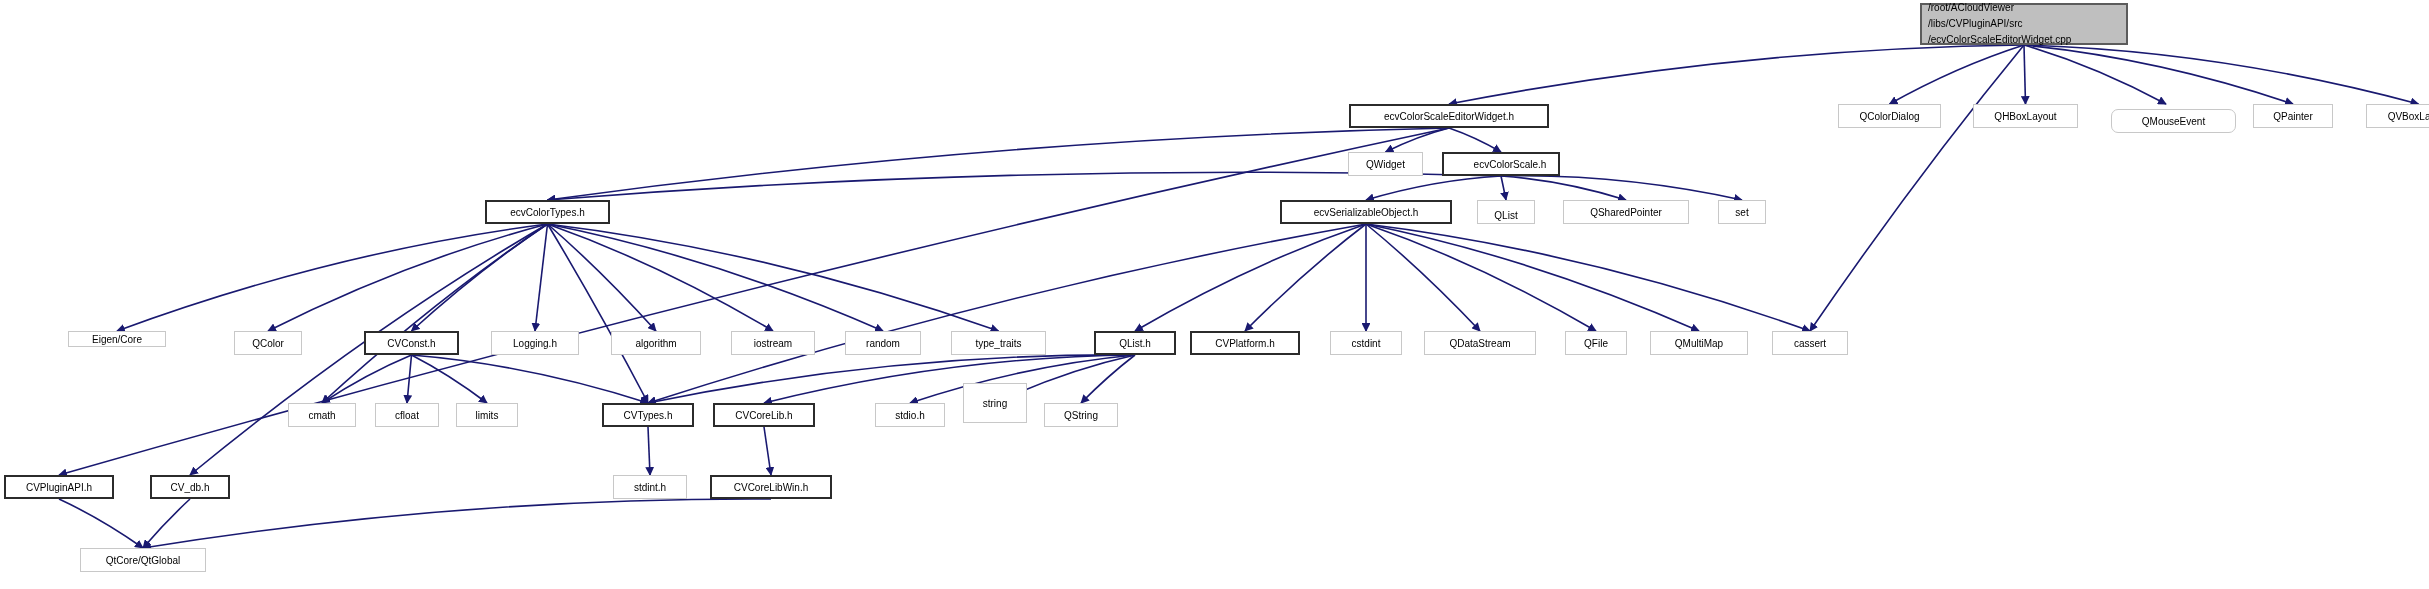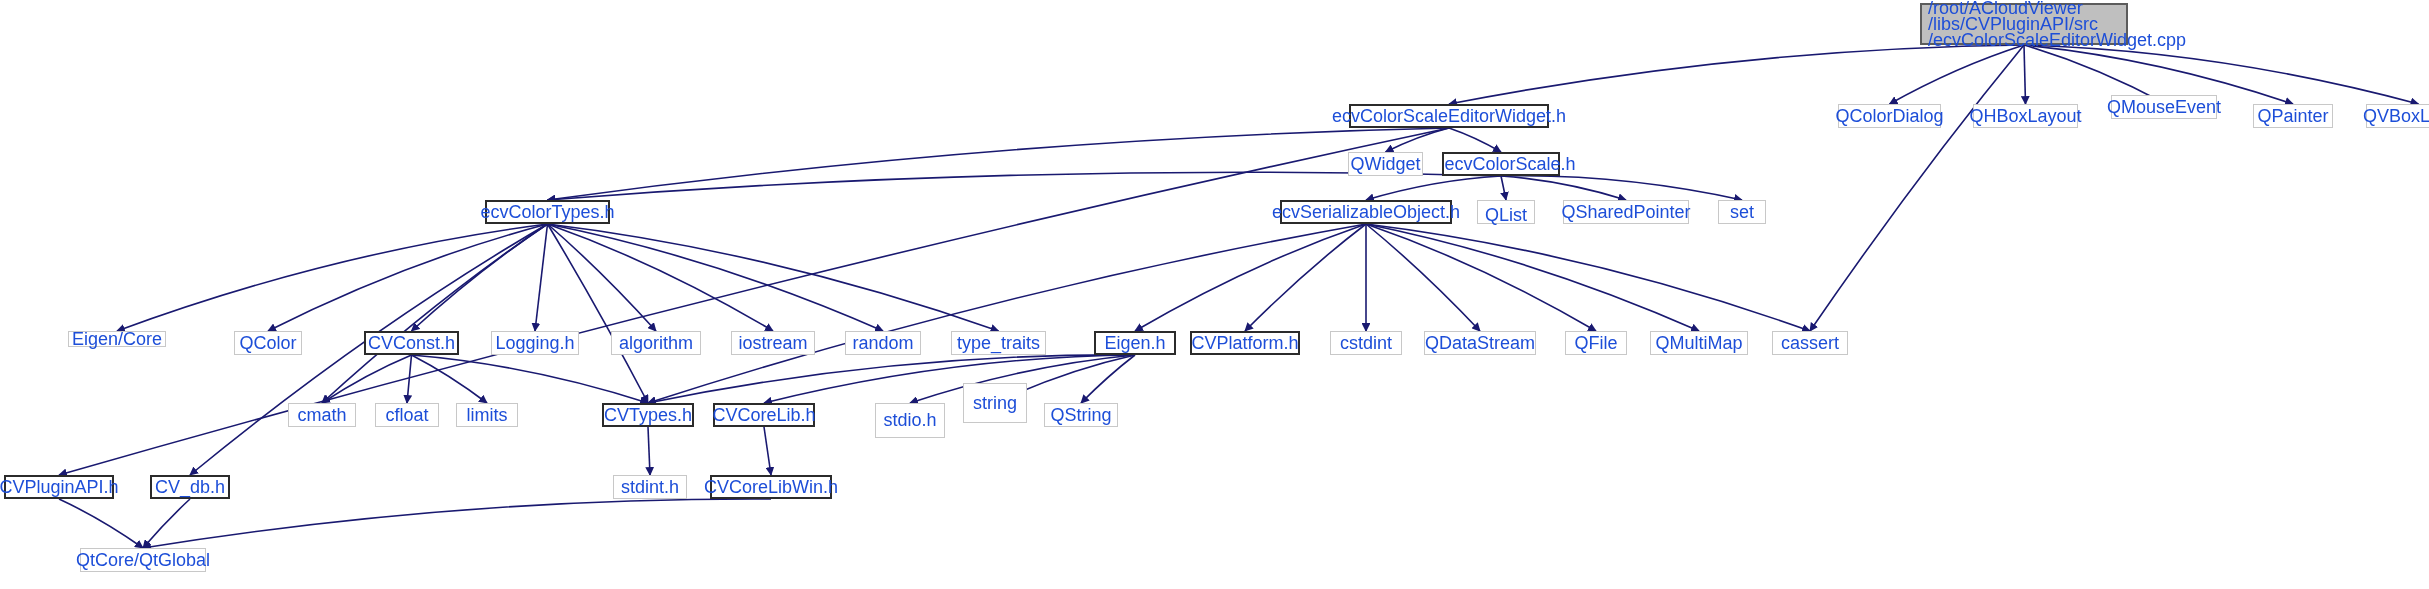--- a/index.html
+++ b/index.html
@@ -25,22 +25,22 @@
   }
   .node {
     position: absolute;
     box-sizing: border-box;
     display: flex;
     flex-direction: column;
     align-items: center;
     justify-content: center;
     background: #ffffff;
     border: 1px solid #c8c8c8;
-    color: #1d4ed8;
-    font-size: 18px;
+    color: #000000;
+    font-size: 10px;
     line-height: 15px;
     white-space: pre;
     text-align: center;
     z-index: 2;
   }
   .node.strong {
     border: 2px solid #2b2b2b;
   }
   .node.root {
     background: #bfbfbf;
@@ -117,51 +117,51 @@
         <path d="M 771 499 Q 457 497.5 143 548" marker-end="url(#arrow)"></path>
       </g>
   </svg>
   <div id="node-layer">
       <div class="node root" style="left: 1920px; top: 3px; width: 208px; height: 42px;"><span class="lbl">/root/ACloudViewer
 /libs/CVPluginAPI/src
 /ecvColorScaleEditorWidget.cpp</span></div>
       <div class="node strong" style="left: 1349px; top: 104px; width: 200px; height: 24px;"><span class="lbl">ecvColorScaleEditorWidget.h</span></div>
       <div class="node" style="left: 1838px; top: 104px; width: 103px; height: 24px;"><span class="lbl">QColorDialog</span></div>
       <div class="node" style="left: 1973px; top: 104px; width: 105px; height: 24px;"><span class="lbl">QHBoxLayout</span></div>
-      <div class="node" style="left: 2111px; top: 95px; width: 106px; height: 24px;"><span class="lbl">QMouseEvent</span></div>
+      <div class="node" style="left: 2111px; top: 109px; width: 125px; height: 24px; border-radius: 7px;"><span class="lbl">QMouseEvent</span></div>
       <div class="node" style="left: 2253px; top: 104px; width: 80px; height: 24px;"><span class="lbl">QPainter</span></div>
       <div class="node" style="left: 2366px; top: 104px; width: 105px; height: 24px;"><span class="lbl">QVBoxLayout</span></div>
       <div class="node" style="left: 1348px; top: 152px; width: 75px; height: 24px;"><span class="lbl">QWidget</span></div>
       <div class="node strong" style="left: 1442px; top: 152px; width: 118px; height: 24px; padding-left: 18px;"><span class="lbl">ecvColorScale.h</span></div>
       <div class="node strong" style="left: 485px; top: 200px; width: 125px; height: 24px;"><span class="lbl">ecvColorTypes.h</span></div>
       <div class="node strong" style="left: 1280px; top: 200px; width: 172px; height: 24px;"><span class="lbl">ecvSerializableObject.h</span></div>
       <div class="node" style="left: 1477px; top: 200px; width: 58px; height: 24px; justify-content: flex-end;"><span class="lbl">QList</span></div>
       <div class="node" style="left: 1563px; top: 200px; width: 126px; height: 24px;"><span class="lbl">QSharedPointer</span></div>
       <div class="node" style="left: 1718px; top: 200px; width: 48px; height: 24px;"><span class="lbl">set</span></div>
       <div class="node" style="left: 68px; top: 331px; width: 98px; height: 16px;"><span class="lbl">Eigen/Core</span></div>
       <div class="node" style="left: 234px; top: 331px; width: 68px; height: 24px;"><span class="lbl">QColor</span></div>
       <div class="node strong" style="left: 364px; top: 331px; width: 95px; height: 24px;"><span class="lbl">CVConst.h</span></div>
       <div class="node" style="left: 491px; top: 331px; width: 88px; height: 24px;"><span class="lbl">Logging.h</span></div>
       <div class="node" style="left: 611px; top: 331px; width: 90px; height: 24px;"><span class="lbl">algorithm</span></div>
       <div class="node" style="left: 731px; top: 331px; width: 84px; height: 24px;"><span class="lbl">iostream</span></div>
       <div class="node" style="left: 845px; top: 331px; width: 76px; height: 24px;"><span class="lbl">random</span></div>
       <div class="node" style="left: 951px; top: 331px; width: 95px; height: 24px;"><span class="lbl">type_traits</span></div>
-      <div class="node strong" style="left: 1094px; top: 331px; width: 82px; height: 24px;"><span class="lbl">Eigen.h</span></div>
+      <div class="node strong" style="left: 1094px; top: 331px; width: 82px; height: 24px;"><span class="lbl">QList.h</span></div>
       <div class="node strong" style="left: 1190px; top: 331px; width: 110px; height: 24px; text-align: center;"><span class="lbl">CVPlatform.h</span></div>
       <div class="node" style="left: 1330px; top: 331px; width: 72px; height: 24px;"><span class="lbl">cstdint</span></div>
       <div class="node" style="left: 1424px; top: 331px; width: 112px; height: 24px;"><span class="lbl">QDataStream</span></div>
       <div class="node" style="left: 1565px; top: 331px; width: 62px; height: 24px;"><span class="lbl">QFile</span></div>
       <div class="node" style="left: 1650px; top: 331px; width: 98px; height: 24px;"><span class="lbl">QMultiMap</span></div>
       <div class="node" style="left: 1772px; top: 331px; width: 76px; height: 24px;"><span class="lbl">cassert</span></div>
       <div class="node" style="left: 288px; top: 403px; width: 68px; height: 24px;"><span class="lbl">cmath</span></div>
       <div class="node" style="left: 375px; top: 403px; width: 64px; height: 24px;"><span class="lbl">cfloat</span></div>
       <div class="node" style="left: 456px; top: 403px; width: 62px; height: 24px;"><span class="lbl">limits</span></div>
       <div class="node strong" style="left: 602px; top: 403px; width: 92px; height: 24px;"><span class="lbl">CVTypes.h</span></div>
       <div class="node strong" style="left: 713px; top: 403px; width: 102px; height: 24px;"><span class="lbl">CVCoreLib.h</span></div>
-      <div class="node" style="left: 875px; top: 403px; width: 70px; height: 35px;"><span class="lbl">stdio.h</span></div>
+      <div class="node" style="left: 875px; top: 403px; width: 70px; height: 24px;"><span class="lbl">stdio.h</span></div>
       <div class="node" style="left: 963px; top: 383px; width: 64px; height: 40px;"><span class="lbl">string</span></div>
       <div class="node" style="left: 1044px; top: 403px; width: 74px; height: 24px;"><span class="lbl">QString</span></div>
       <div class="node strong" style="left: 4px; top: 475px; width: 110px; height: 24px;"><span class="lbl">CVPluginAPI.h</span></div>
       <div class="node strong" style="left: 150px; top: 475px; width: 80px; height: 24px;"><span class="lbl">CV_db.h</span></div>
       <div class="node" style="left: 613px; top: 475px; width: 74px; height: 24px;"><span class="lbl">stdint.h</span></div>
       <div class="node strong" style="left: 710px; top: 475px; width: 122px; height: 24px;"><span class="lbl">CVCoreLibWin.h</span></div>
       <div class="node" style="left: 80px; top: 548px; width: 126px; height: 24px;"><span class="lbl">QtCore/QtGlobal</span></div>
     </div>
 </div>
 

